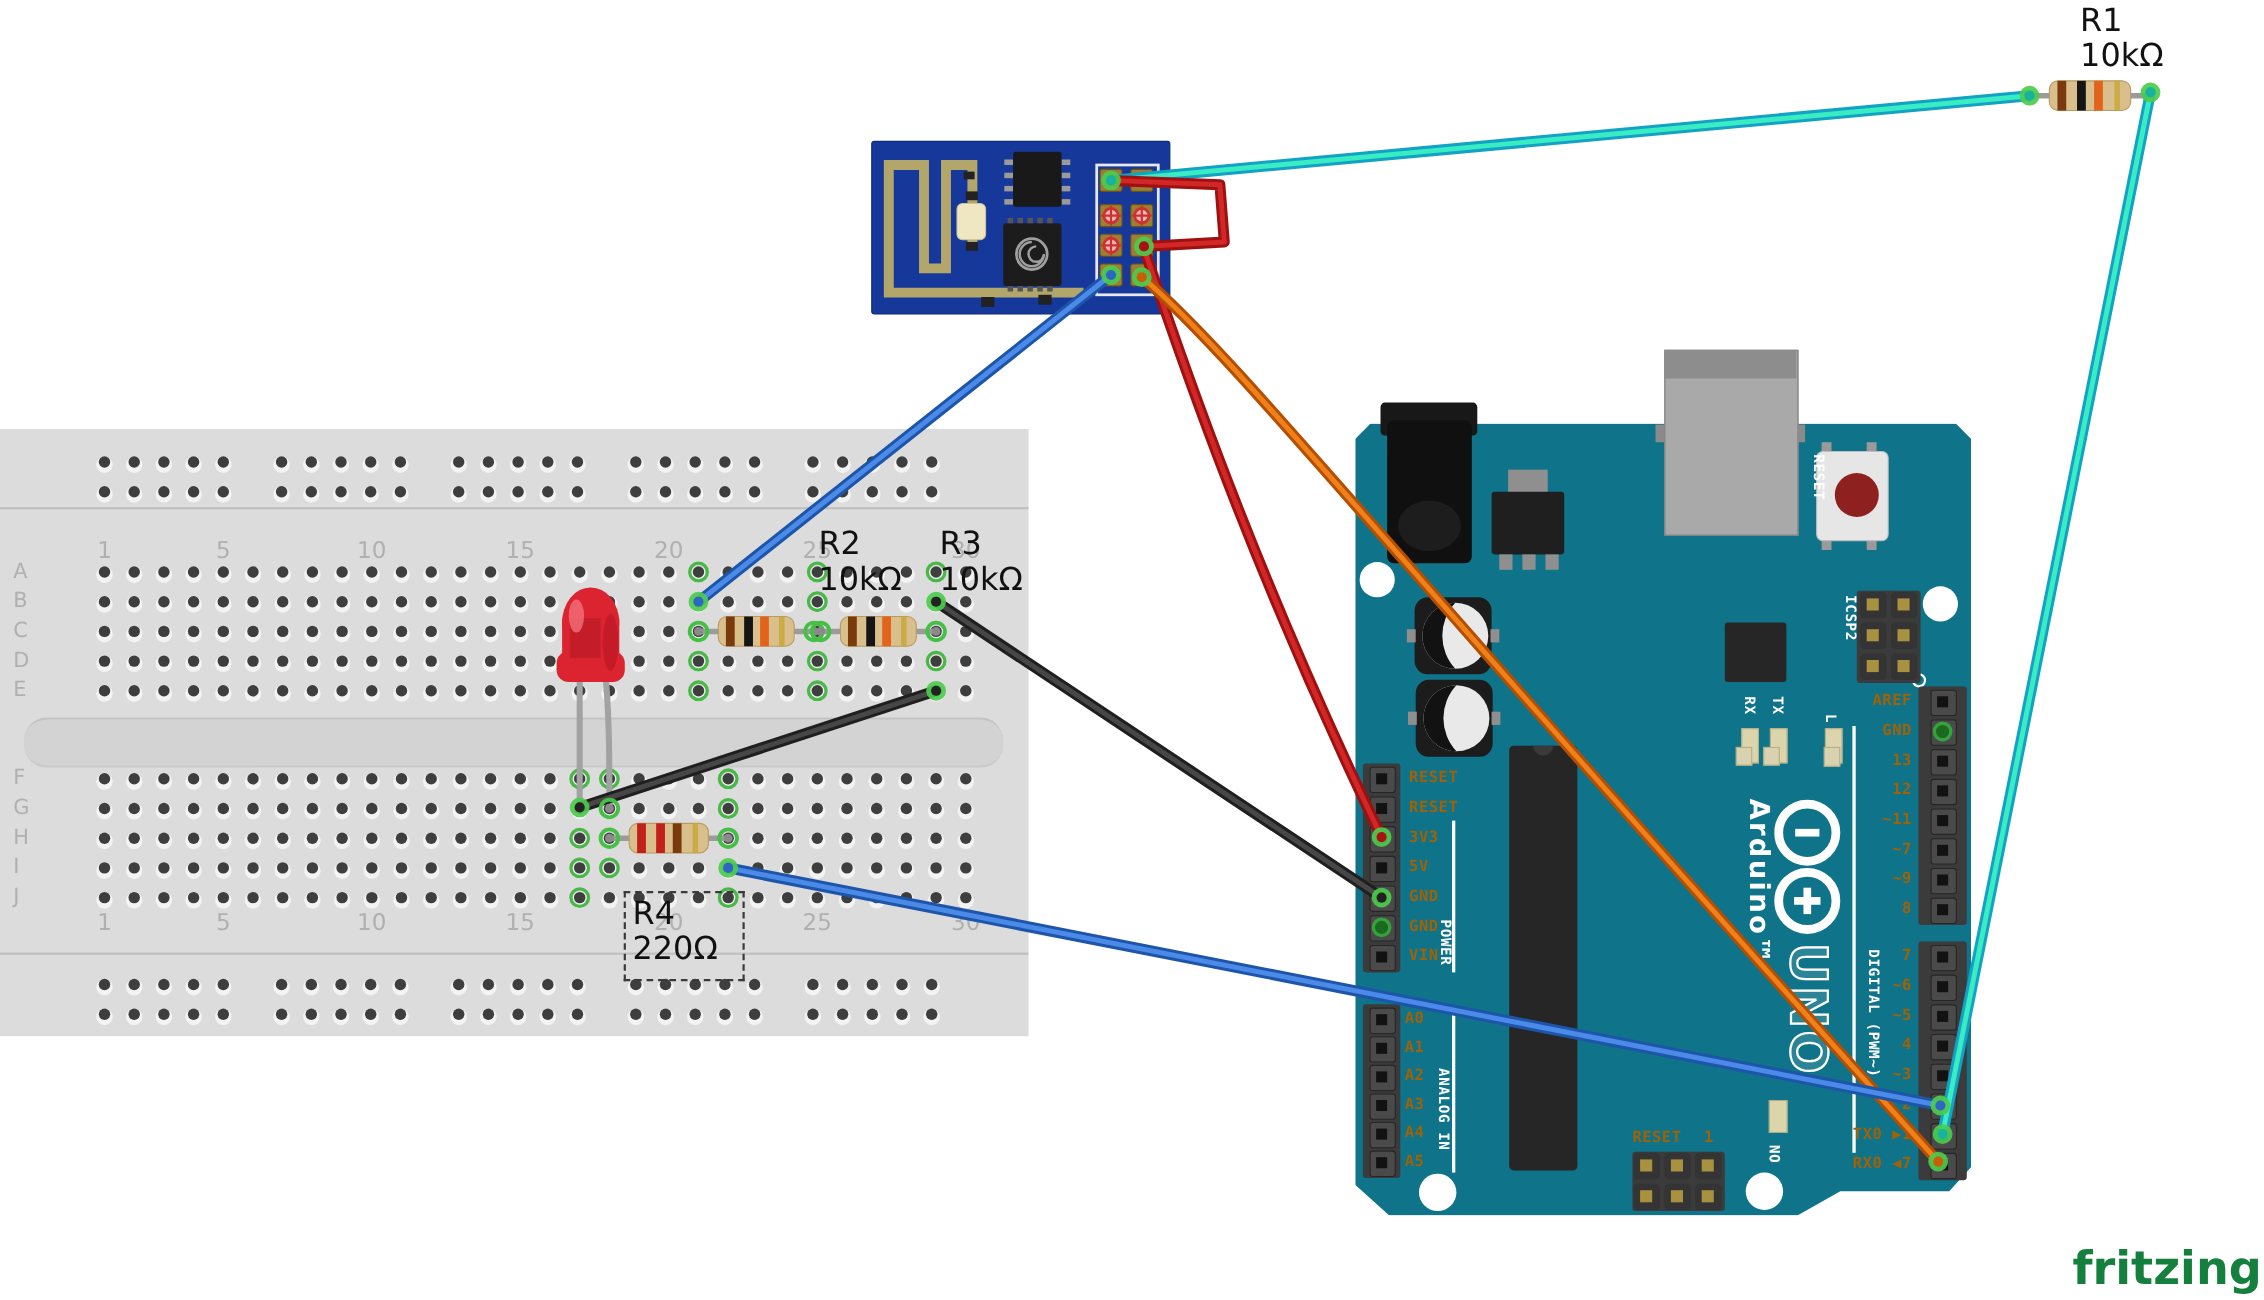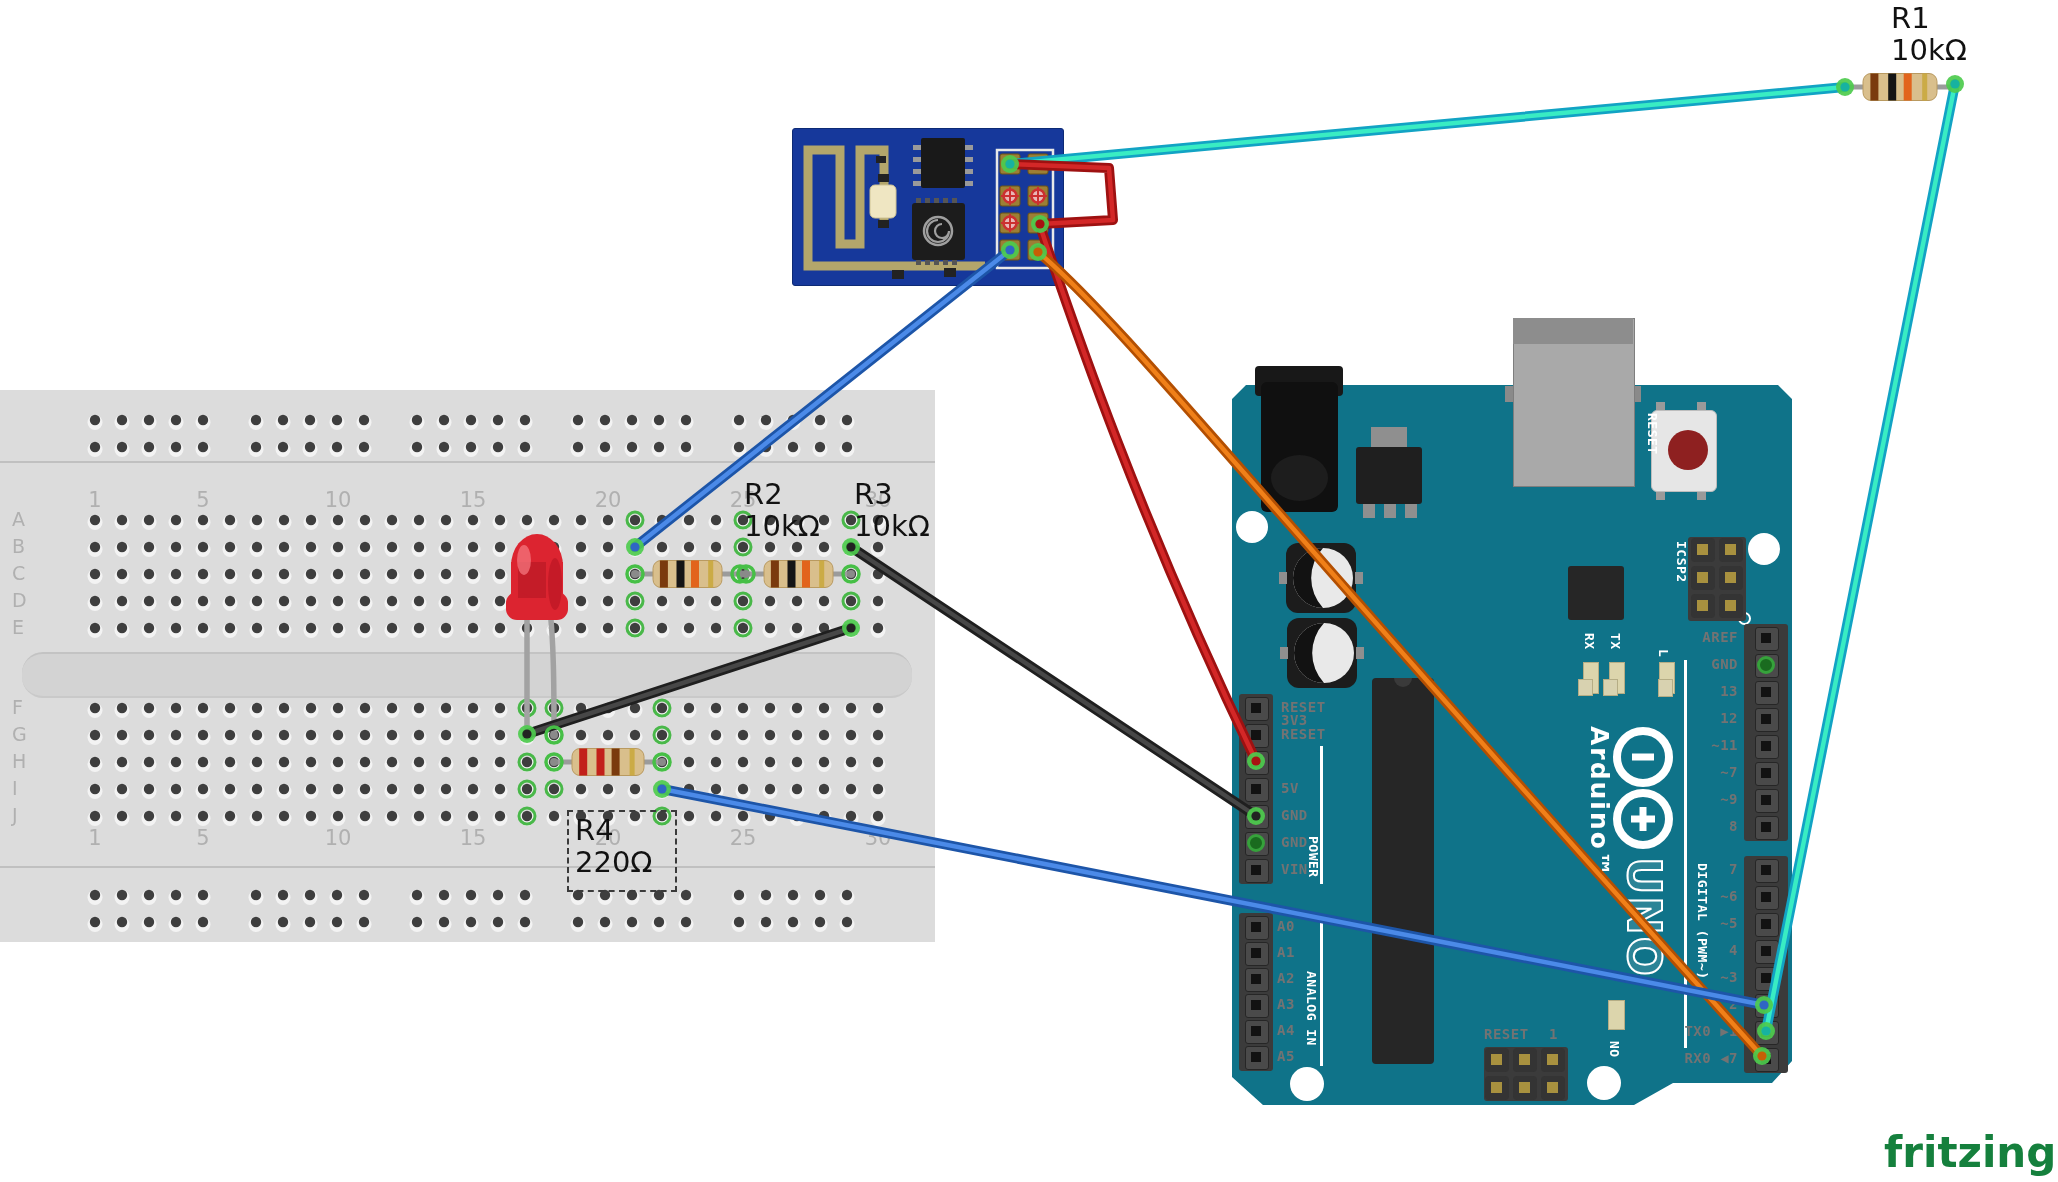--- a/index.html
+++ b/index.html
@@ -2,21 +2,21 @@
 <html><head>
 <meta charset="utf-8">
 <style>
   html,body{margin:0;padding:0;background:#fff;}
   #canvas{position:relative;width:2058px;height:1182px;background:#ffffff;overflow:hidden;
           font-family:"DejaVu Sans",sans-serif;}
   .abs{position:absolute;}
   .comp-label{font-size:29px;line-height:32px;color:#111;white-space:nowrap;}
   .bb-num{font-size:21px;color:#b0b0b0;transform:translateX(-50%);}
   .bb-letter{font-size:19px;color:#b0b0b0;}
-  .ml{font:bold 14px "DejaVu Sans Mono",monospace;color:#737373;letter-spacing:.5px;white-space:nowrap;}
+  .ml{font:bold 14px "DejaVu Sans Mono",monospace;color:#a16207;letter-spacing:.5px;white-space:nowrap;}
   .ml-sm{font:bold 13px "DejaVu Sans Mono",monospace;color:#fff;letter-spacing:.5px;white-space:nowrap;}
   .v90{transform-origin:0 0;transform:rotate(90deg);}
   .v270{transform-origin:0 0;transform:rotate(-90deg);}
   .brand{font:bold 25px "DejaVu Sans",sans-serif;color:#fff;letter-spacing:2px;white-space:nowrap;}
   .uno{font:bold 46px "DejaVu Sans",sans-serif;color:rgba(255,255,255,0.12);
        -webkit-text-stroke:2px #fff;letter-spacing:2px;white-space:nowrap;}
   .watermark{font:bold 42px "DejaVu Sans",sans-serif;color:#15803d;letter-spacing:0px;}
   .r4box{border:2px dashed #3a3a3a;}
   svg{display:block;}
 </style>
@@ -197,21 +197,21 @@
         <div class="abs" style="left:5px;top:5px;width:10px;height:10px;background:#121212;"></div>
       </div>
       <div class="abs ml" style="left:1281px;top:699px;">RESET</div>
       <div class="abs" style="left:1245px;top:724px;width:22px;height:22px;background:#4a4a4a;border:1px solid #262626;border-radius:3px;">
         <div class="abs" style="left:5px;top:5px;width:10px;height:10px;background:#121212;"></div>
       </div>
       <div class="abs ml" style="left:1281px;top:726px;">RESET</div>
       <div class="abs" style="left:1245px;top:751px;width:22px;height:22px;background:#4a4a4a;border:1px solid #262626;border-radius:3px;">
         <div class="abs" style="left:5px;top:5px;width:10px;height:10px;background:#121212;"></div>
       </div>
-      <div class="abs ml" style="left:1281px;top:712px;">3V3</div>
+      <div class="abs ml" style="left:1281px;top:753px;">3V3</div>
       <div class="abs" style="left:1245px;top:778px;width:22px;height:22px;background:#4a4a4a;border:1px solid #262626;border-radius:3px;">
         <div class="abs" style="left:5px;top:5px;width:10px;height:10px;background:#121212;"></div>
       </div>
       <div class="abs ml" style="left:1281px;top:780px;">5V</div>
       <div class="abs" style="left:1245px;top:805px;width:22px;height:22px;background:#4a4a4a;border:1px solid #262626;border-radius:3px;">
         <div class="abs" style="left:5px;top:5px;width:10px;height:10px;background:#121212;"></div>
       </div>
       <div class="abs ml" style="left:1281px;top:807px;">GND</div>
       <div class="abs" style="left:1245px;top:832px;width:22px;height:22px;background:#4a4a4a;border:1px solid #262626;border-radius:3px;">
         <div class="abs" style="left:5px;top:5px;width:10px;height:10px;background:#121212;"></div>

